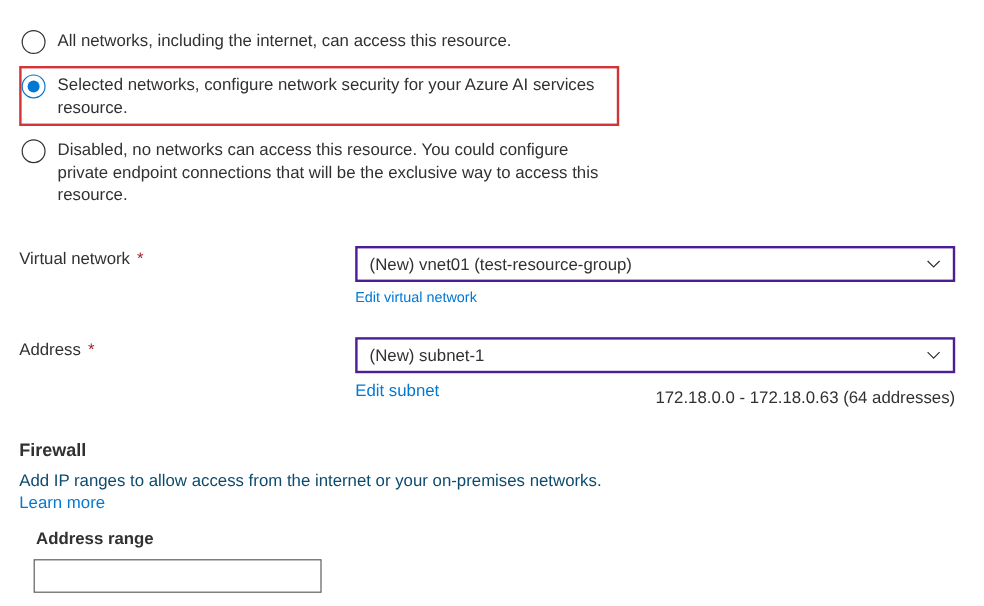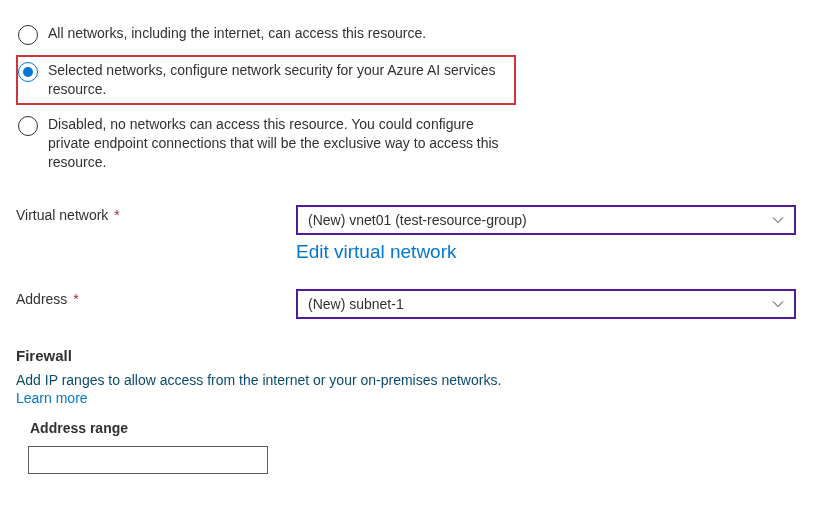--- a/index.html
+++ b/index.html
@@ -37,21 +37,21 @@
     .select-box {
       width: 100%; height: 30px; border: 2px solid #4c1d95;
       display: flex; align-items: center; justify-content: space-between;
       padding: 0 10px; background: #fff;
     }
     .chevron {
       width: 12px; height: 12px;
     }
     .chevron svg { display:block; }
     .link { color: #0078d4; font-size: 14px; cursor: pointer; }
-    .link-small { color:#0078d4; font-size:19px; margin-top:6px; display:inline-block; cursor:pointer; }
+    .link-small { color:#0078d4; font-size:12px; margin-top:6px; display:inline-block; cursor:pointer; }
     .ip-info { color:#323130; margin-top:6px; text-align:right; }
     .under-row { display:flex; justify-content:space-between; margin-top:6px; }
     .section-h { font-weight:600; font-size:15px; margin-top:28px; margin-bottom:8px; }
     .section-p { font-size:14px; color:#0c4a6e; }
     .learn-link { color:#0078d4; font-size:14px; cursor:pointer; display:block; margin-top:2px; }
     .addr-label { font-weight:700; font-size:14px; margin-top:14px; margin-left:14px; }
     .addr-input {
       width: 240px; height: 28px; border:1px solid #605e5c; margin-top:10px; margin-left:12px;
       padding: 2px 6px; font-family: inherit; font-size: 14px;
     }
@@ -111,20 +111,24 @@
   </div>
   <div class="input-col">
     <div class="select-box">
       <span>(New) subnet-1</span>
       <span class="chevron">
         <svg width="12" height="12" viewBox="0 0 12 12">
             <path d="M1 3.5 L6 8.5 L11 3.5" stroke="#323130" stroke-width="1" fill="none"></path>
           </svg>
       </span>
     </div>
+    <div class="under-row">
+      <span class="link">Edit subnet</span>
+      <span class="ip-info">172.18.0.0 - 172.18.0.63 (64 addresses)</span>
+    </div>
   </div>
 </div>
 
 
 <div class="section-h">Firewall</div>
 <div class="section-p">Add IP ranges to allow access from the internet or your on-premises networks.</div>
 <span class="learn-link">Learn more</span>
 <div class="addr-label">Address range</div>
 <input class="addr-input" type="text" style="">
 

